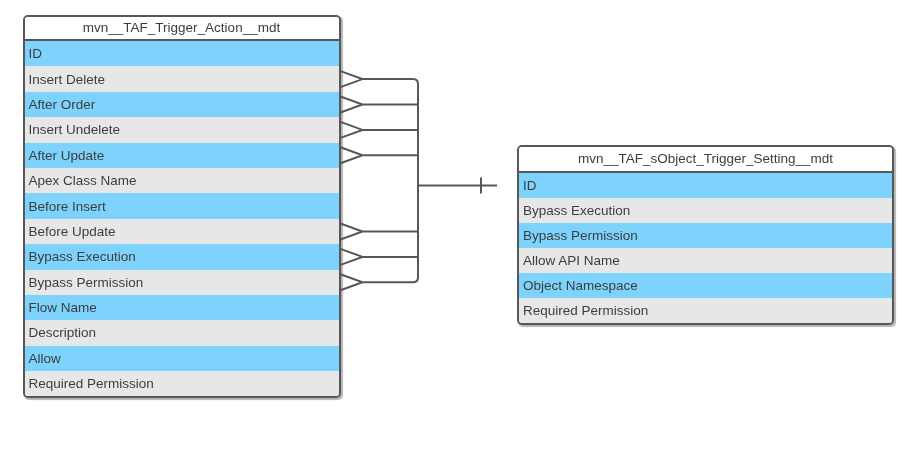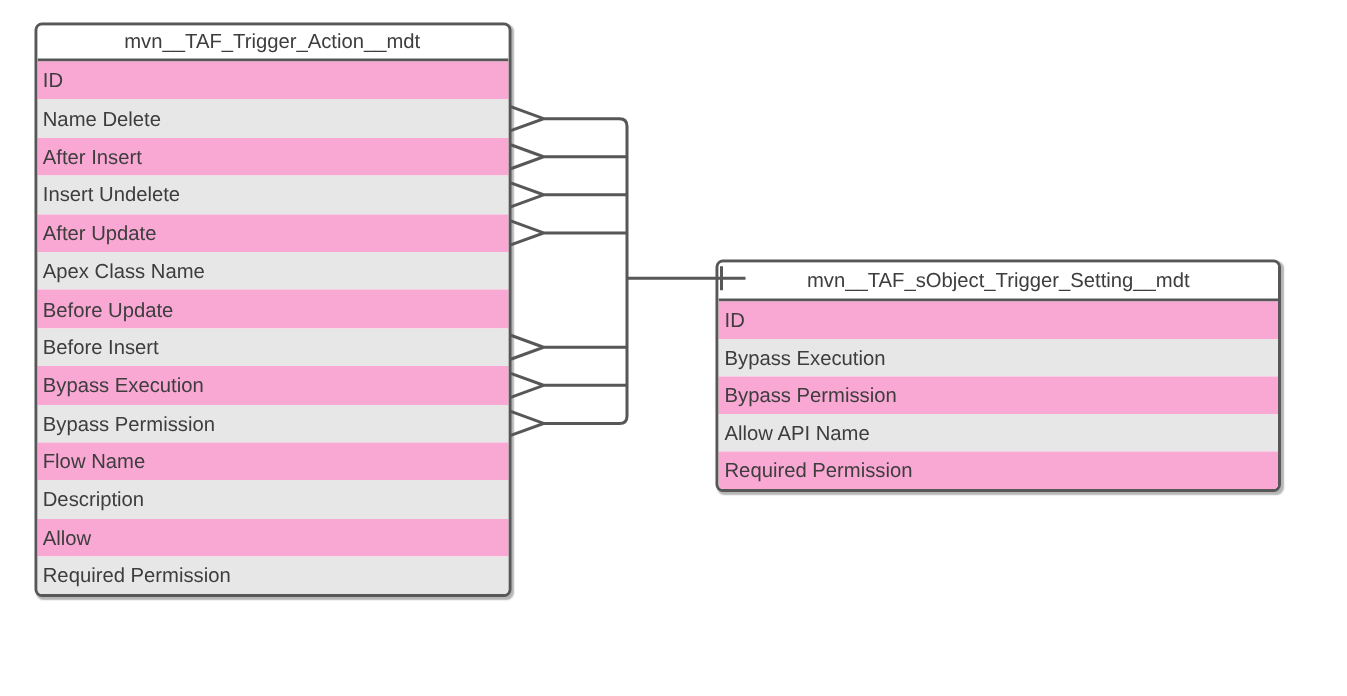--- a/index.html
+++ b/index.html
@@ -16,73 +16,74 @@
     box-sizing:border-box;
     background:#ffffff;
     border:2px solid #575757;
     border-radius:5px;
     overflow:hidden;
     box-shadow:1.5px 1.5px 1px rgba(90,90,90,0.45);
     color:#3d3d3d;
     font-size:13.5px;
   }
   .erd-table.left{left:22.5px;top:14.5px;width:318px;}
-  .erd-table.right{left:477px;top:144.5px;width:377px;margin-top:28px;}
+  .erd-table.right{left:517px;top:144.5px;width:377px;}
   .erd-header{
     display:flex;align-items:center;justify-content:center;
     border-bottom:2px solid #575757;
     background:#ffffff;
     white-space:nowrap;
   }
   .erd-table.left  .erd-header{height:22.5px;}
   .erd-table.right .erd-header{height:24.5px;}
   .erd-rows{display:block;}
   .erd-row{
     display:flex;align-items:center;
     padding-left:4px;
-    background:#f9a8d4;
+    background:#7dd3fc;
     white-space:nowrap;
   }
   .erd-table.left  .erd-row{height:25.4px;}
   .erd-table.right .erd-row{height:25.0px;}
   .erd-rows .erd-row:nth-child(even){background:#e7e7e7;}
   svg.connectors{position:absolute;left:0;top:0;}
 </style>
 </head>
 <body>
 
 <div class="canvas">
 
   <div class="erd-table left">
     <div class="erd-header">mvn__TAF_Trigger_Action__mdt</div>
     <div class="erd-rows">
         <div class="erd-row">ID</div>
-        <div class="erd-row">Name Delete</div>
-        <div class="erd-row">After Insert</div>
+        <div class="erd-row">Insert Delete</div>
+        <div class="erd-row">After Order</div>
         <div class="erd-row">Insert Undelete</div>
         <div class="erd-row">After Update</div>
         <div class="erd-row">Apex Class Name</div>
+        <div class="erd-row">Before Insert</div>
         <div class="erd-row">Before Update</div>
-        <div class="erd-row">Before Insert</div>
         <div class="erd-row">Bypass Execution</div>
         <div class="erd-row">Bypass Permission</div>
         <div class="erd-row">Flow Name</div>
         <div class="erd-row">Description</div>
         <div class="erd-row">Allow</div>
         <div class="erd-row">Required Permission</div>
       </div>
   </div>
 
   <div class="erd-table right">
     <div class="erd-header">mvn__TAF_sObject_Trigger_Setting__mdt</div>
     <div class="erd-rows">
         <div class="erd-row">ID</div>
         <div class="erd-row">Bypass Execution</div>
         <div class="erd-row">Bypass Permission</div>
         <div class="erd-row">Allow API Name</div>
+        <div class="erd-row">Object Namespace</div>
         <div class="erd-row">Required Permission</div>
       </div>
   </div>
 
   <svg class="connectors" width="898" height="464" viewBox="0 0 898 464" id="connector-svg">
       <path d="M 362.5 79.10000000000001 H 413 Q 418 79.10000000000001 418 84.10000000000001 V 277.3 Q 418 282.3 413 282.3 H 362.5 M 362.5 104.5 H 418 M 362.5 129.89999999999998 H 418 M 362.5 155.29999999999998 H 418 M 362.5 231.49999999999997 H 418 M 362.5 256.9 H 418 M 418 185.5 H 497 M 481 177.5 V 193.5 M 340.5 71.10000000000001 L 362.5 79.10000000000001 L 340.5 87.10000000000001 M 340.5 96.5 L 362.5 104.5 L 340.5 112.5 M 340.5 121.89999999999998 L 362.5 129.89999999999998 L 340.5 137.89999999999998 M 340.5 147.29999999999998 L 362.5 155.29999999999998 L 340.5 163.29999999999998 M 340.5 223.49999999999997 L 362.5 231.49999999999997 L 340.5 239.49999999999997 M 340.5 248.89999999999998 L 362.5 256.9 L 340.5 264.9 M 340.5 274.3 L 362.5 282.3 L 340.5 290.3" fill="none" stroke="#575757" stroke-width="2"></path>
     </svg>
 </div>
 
 </body></html>

